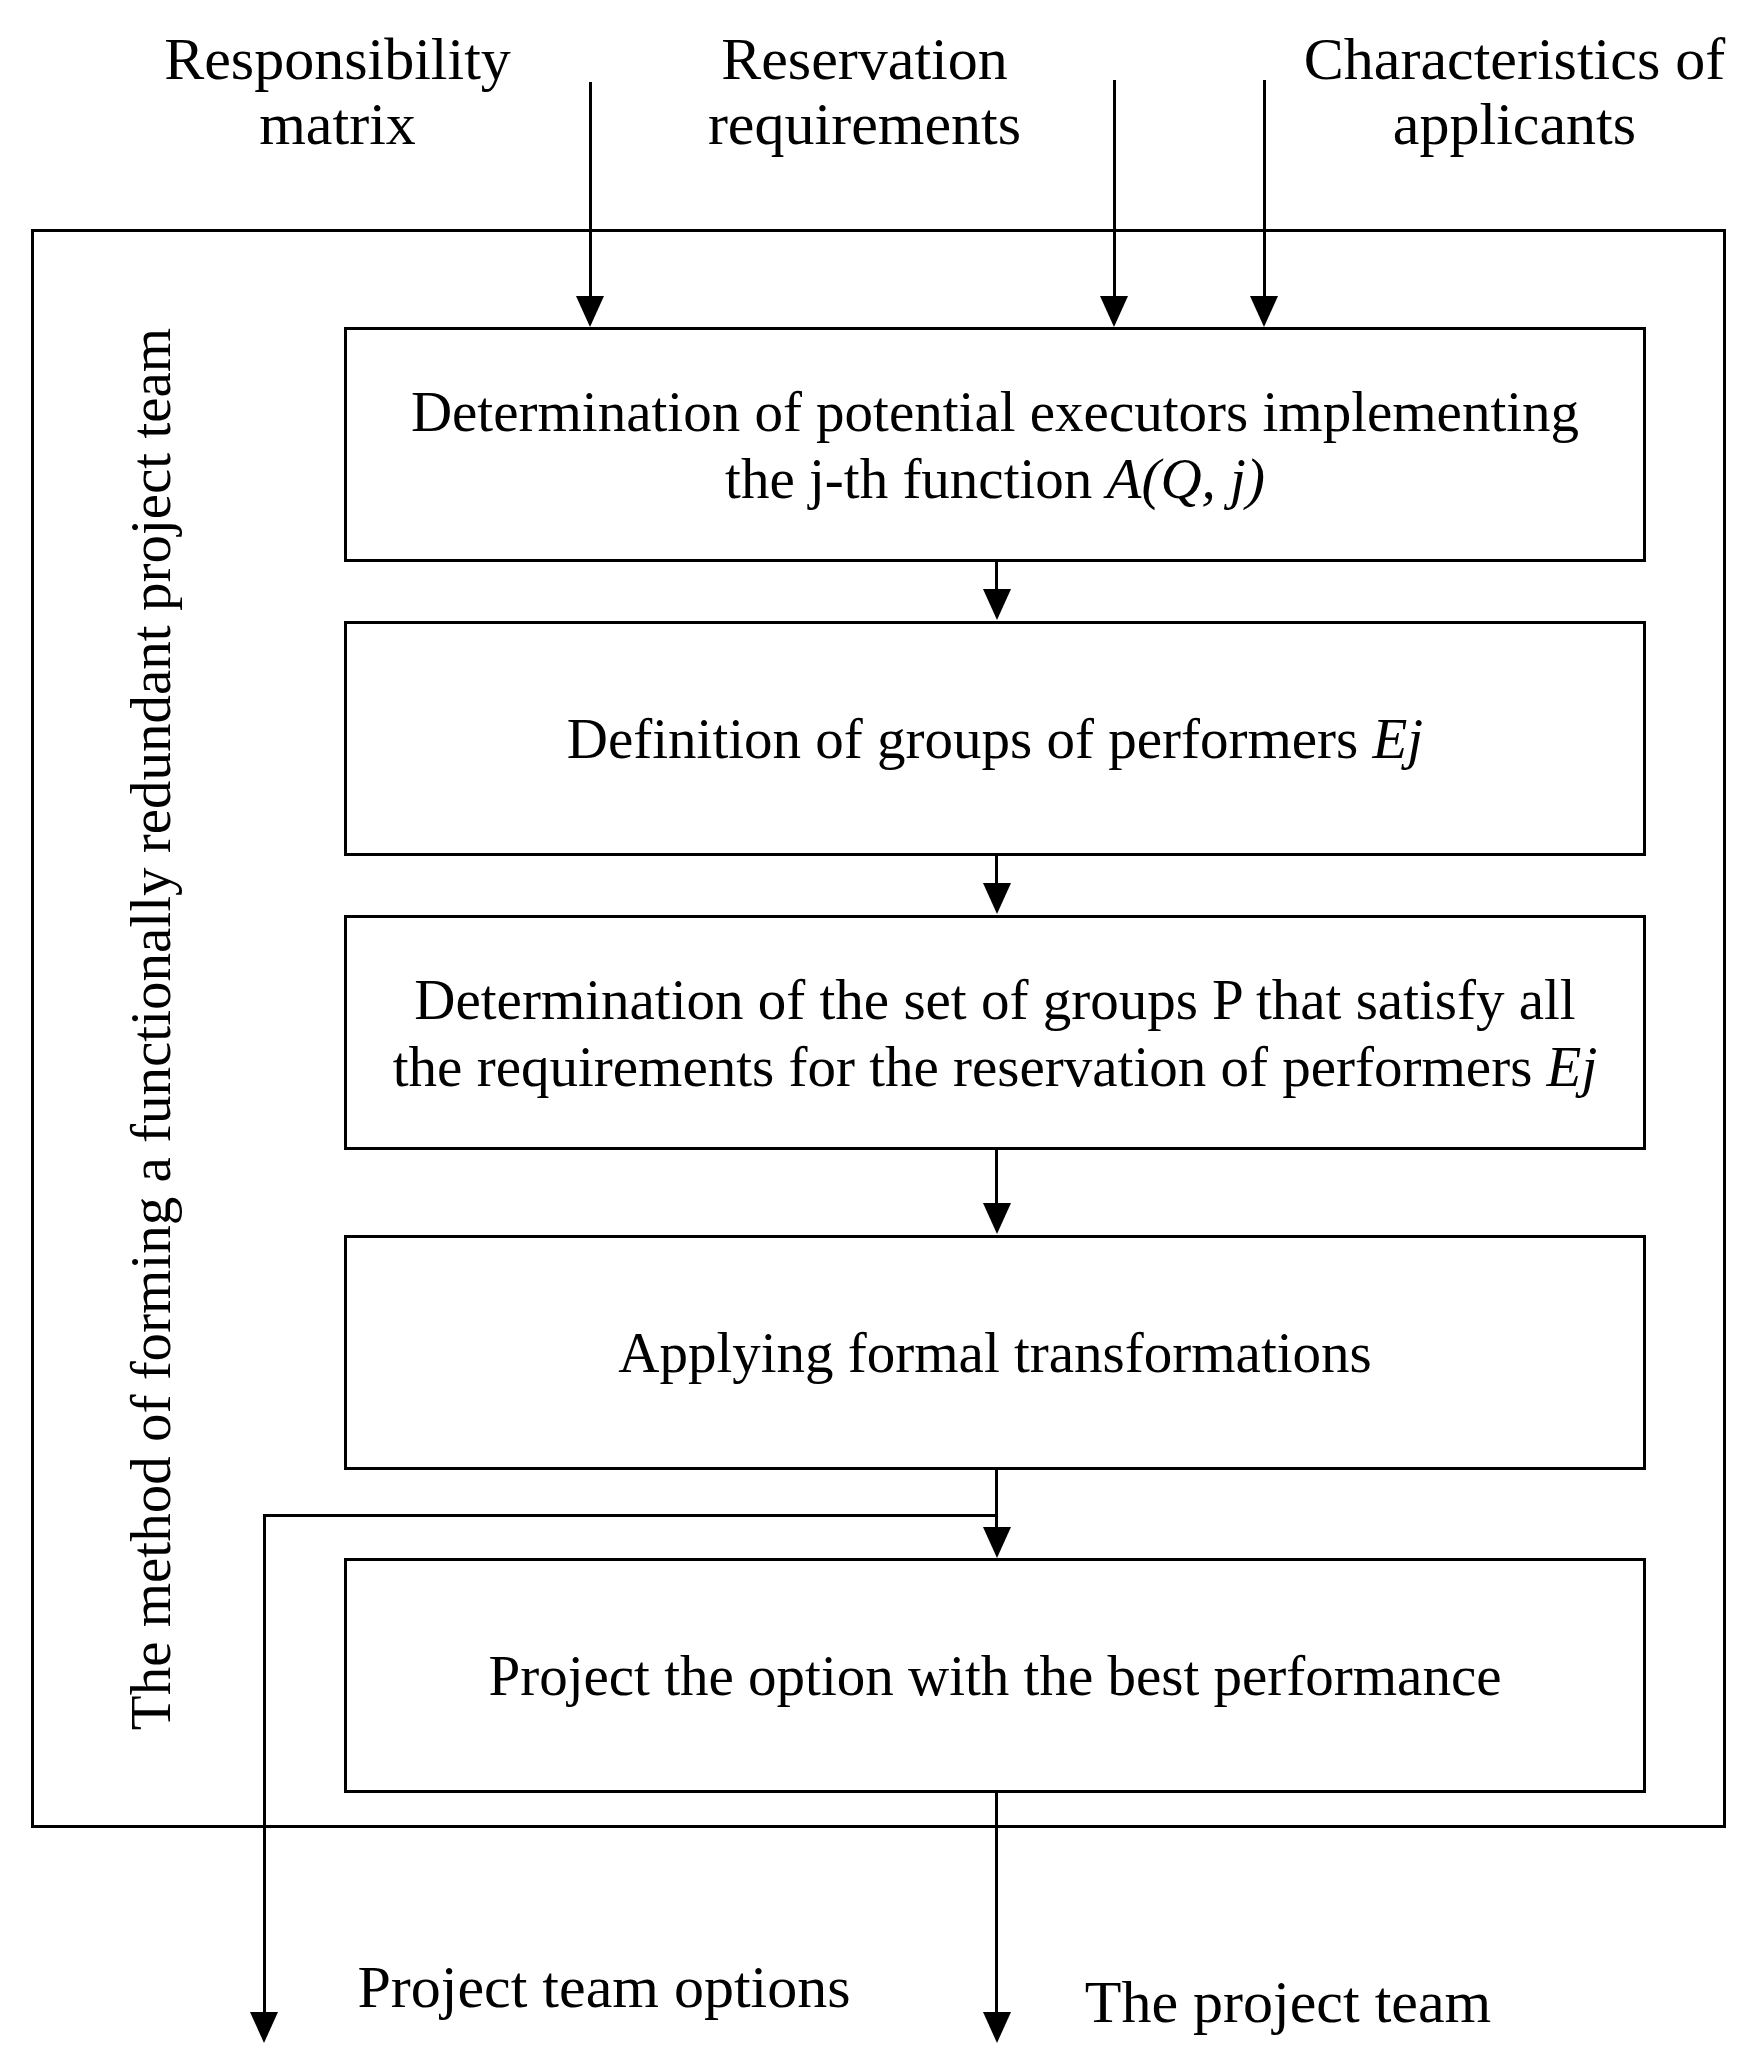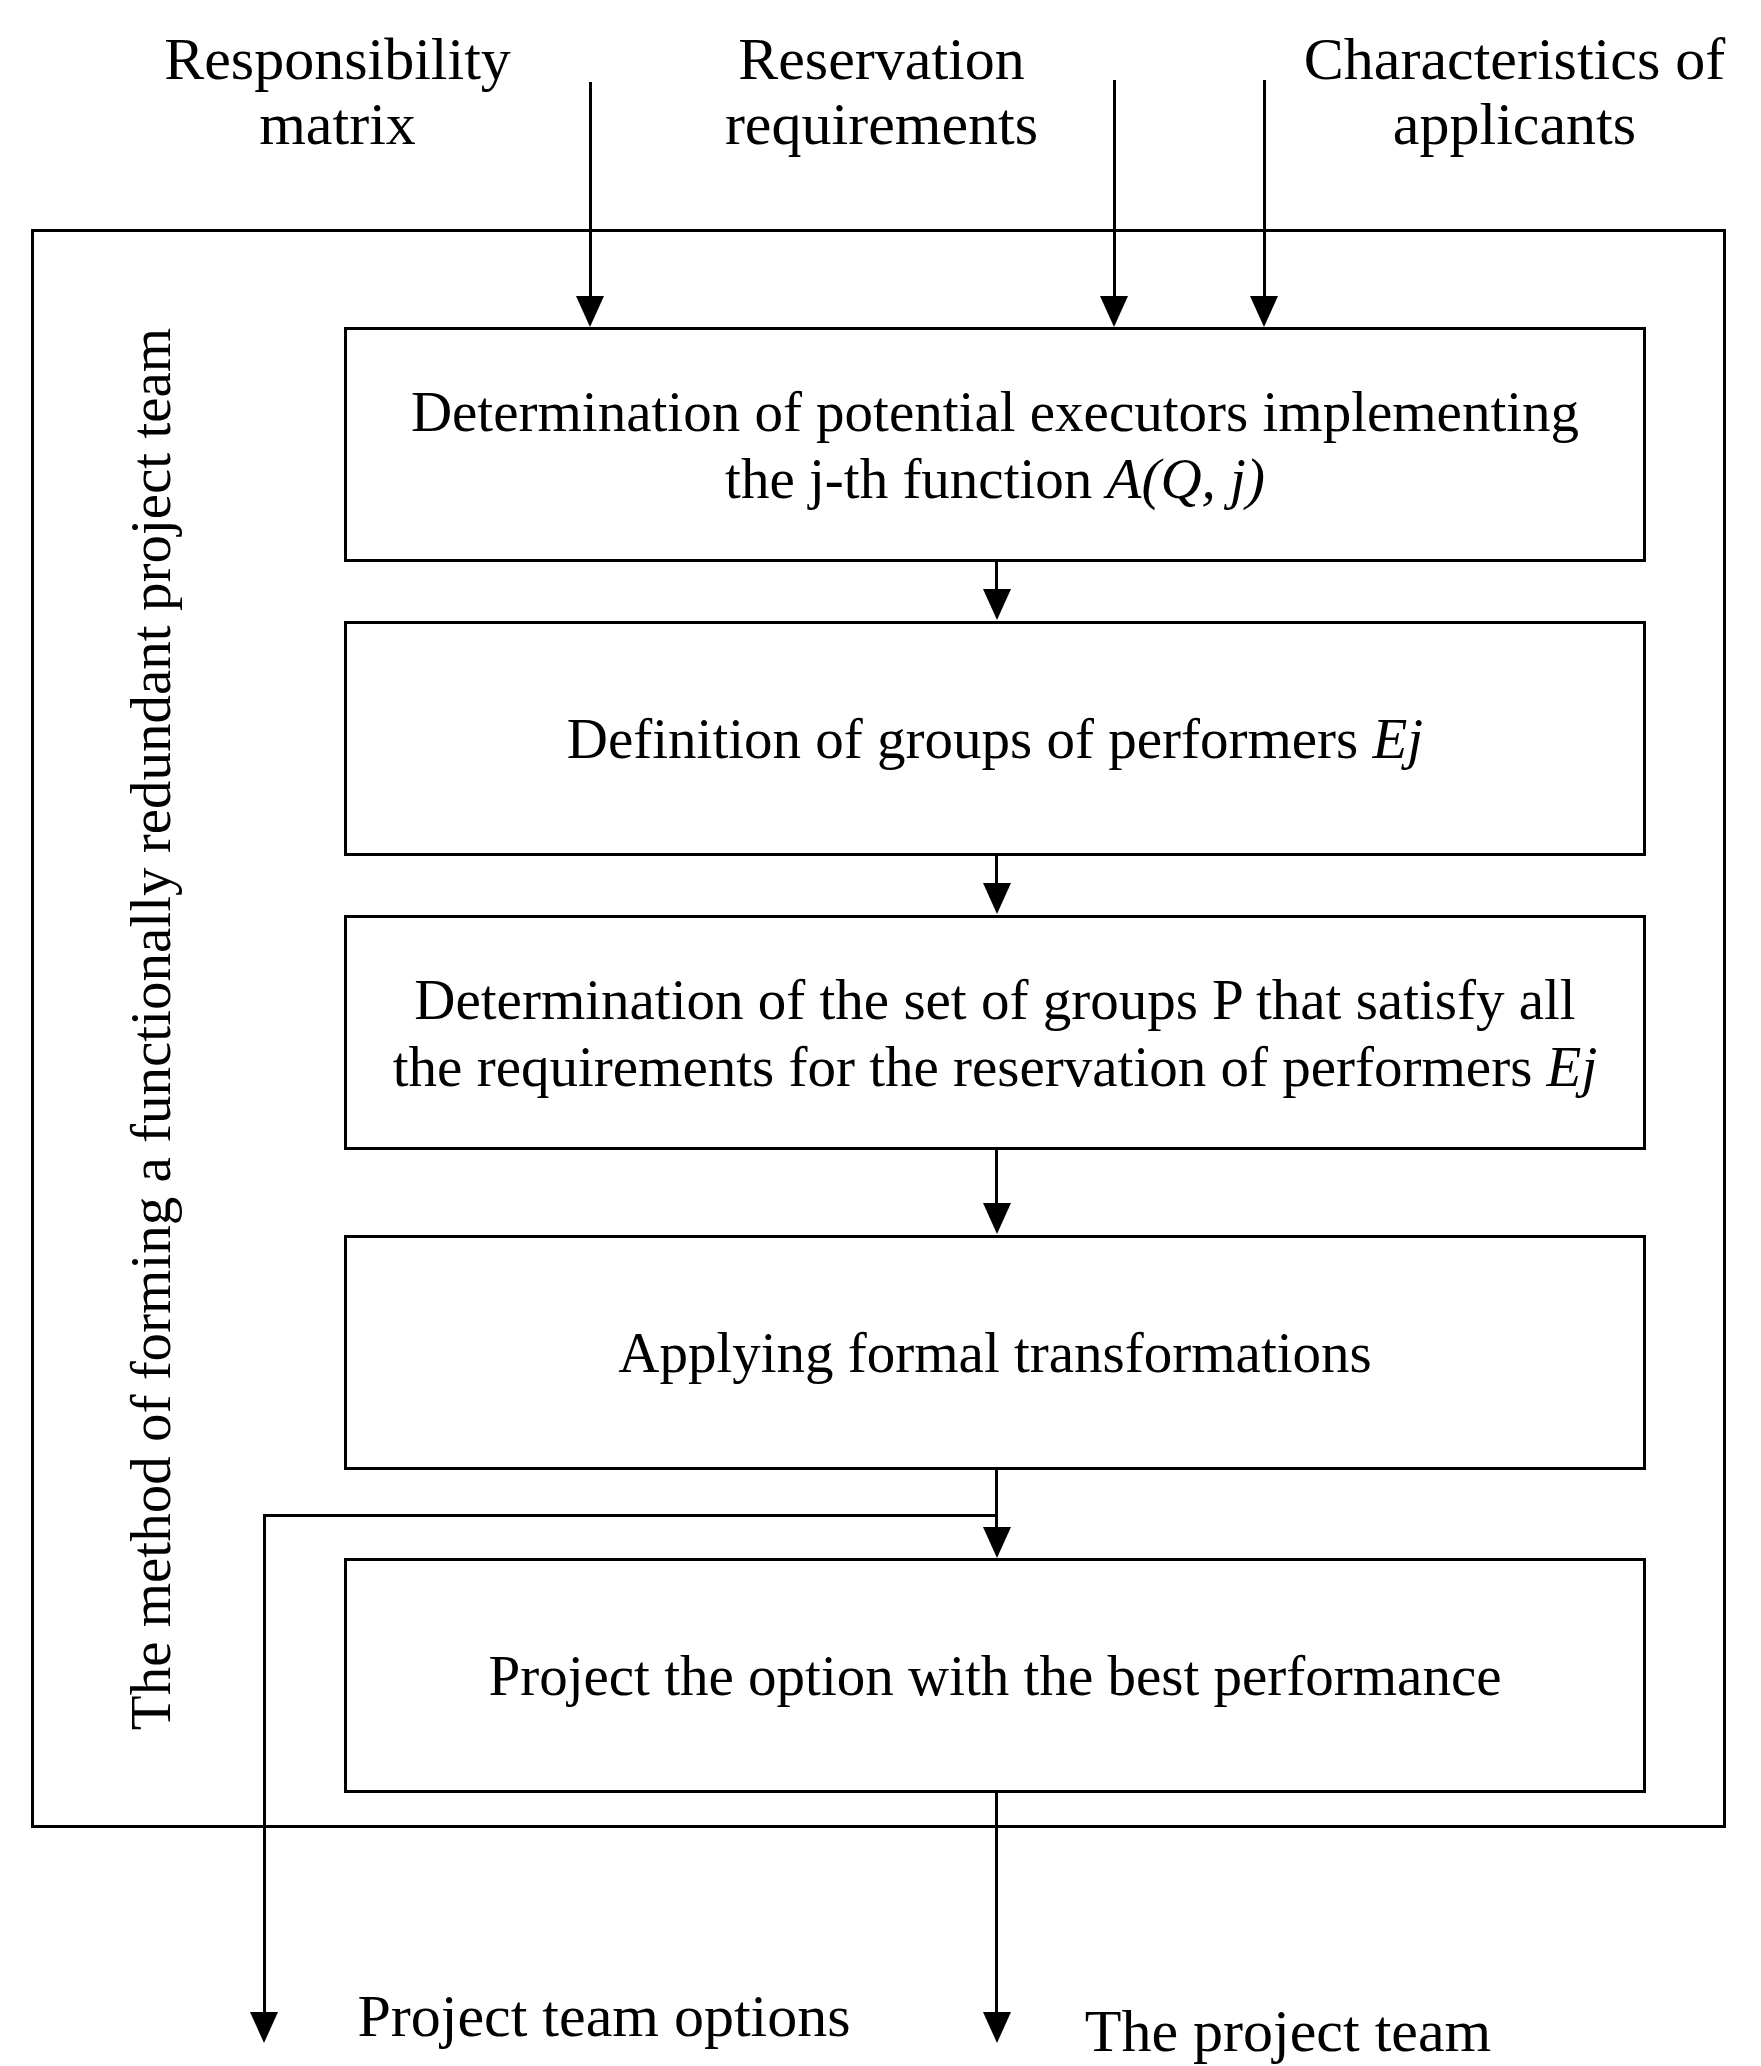--- a/index.html
+++ b/index.html
@@ -16,31 +16,30 @@
   
   .toplabel {
     position: absolute;
     width: 551px;
     text-align: center;
     font-size: 60px;
     line-height: 65px;
     white-space: pre-line;
   }
   .lbl-1 { left: 62px;  top: 27px; }
-  .lbl-2 { left: 606px; top: 27px; text-align: center; }
+  .lbl-2 { left: 589px; top: 27px; text-align: center; }
   .lbl-3 { left: 1239px; top: 27px; }
 
   .bottomlabel {
     position: absolute;
     width: 558px;
     text-align: center;
     font-size: 60px;
     line-height: 65px;
     white-space: nowrap;
-    margin-top: 29px;
   }
   .out-1 { left: 325px;  top: 1955px; }
   .out-2 { left: 1009px; top: 1970px; }
 
   
   .sidelabel {
     position: absolute;
     left: -581px;
     top: 995px;
     width: 1463px;

